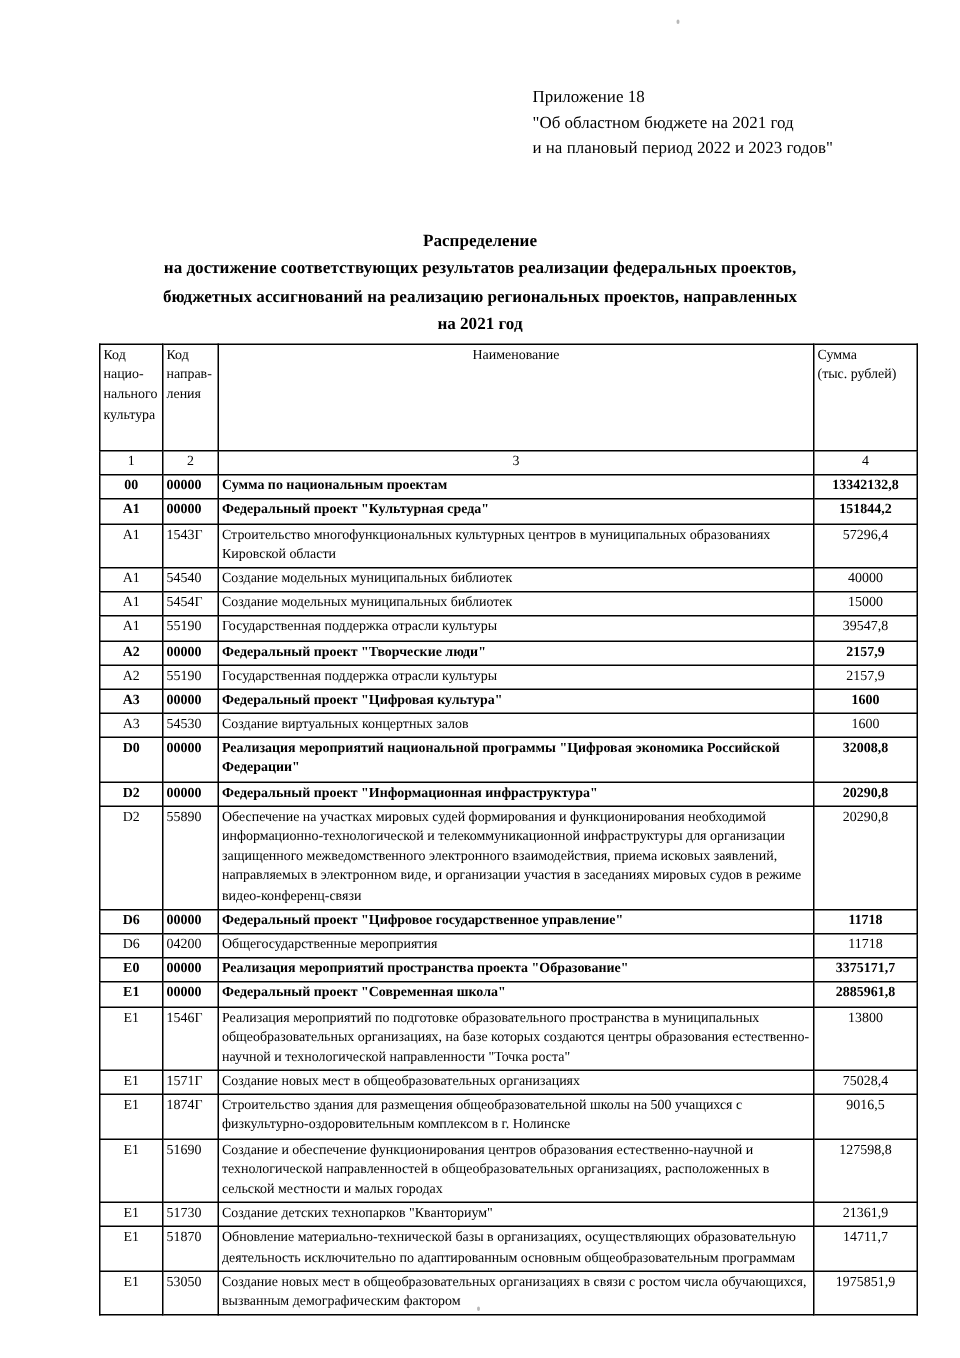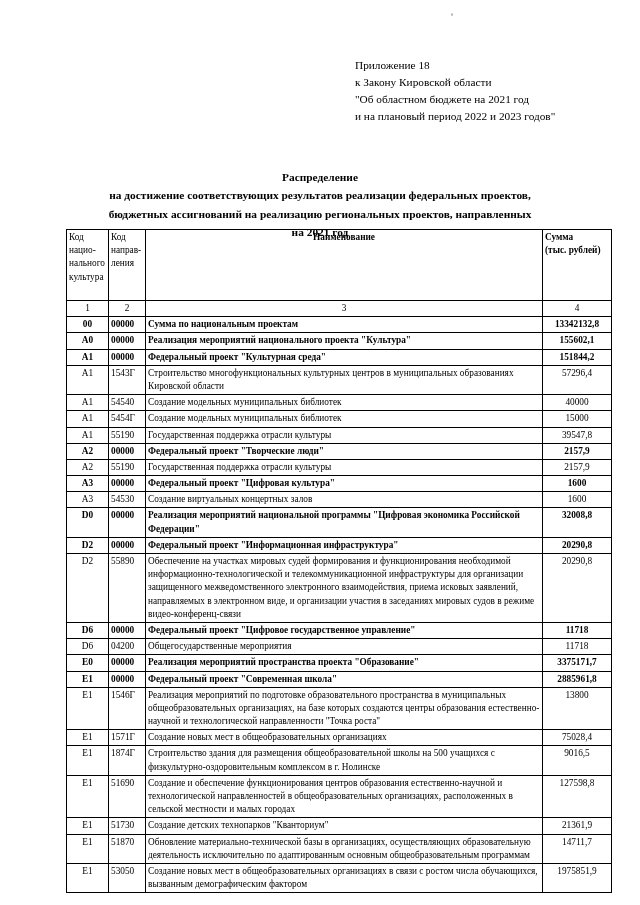--- a/index.html
+++ b/index.html
@@ -32,21 +32,21 @@
     font-size: 11.3px;
     line-height: 1.52;
     text-align: left;
   }
   .doc-header div { white-space: nowrap; }
 
   
   .doc-title {
     position: absolute;
     left: 40px;
-    top: 168px;
+    top: 152px;
     width: 560px;
     text-align: center;
     font-weight: bold;
     font-size: 11.4px;
     line-height: 1.62;
   }
   .doc-title .main-word { display: block; }
 
   
   .table-wrap {
@@ -74,21 +74,21 @@
   col.c4 { width: 69px; }
 
   
   .hdr td {
     vertical-align: top;
     height: 68px;
     font-size: 9.3px;
     padding-top: 4px;
   }
   .hdr .name-cell,
-  .hdr .sum-cell { vertical-align: top; font-weight: bold; }
+  .hdr .sum-cell { vertical-align: top; }
 
   
   .numrow td {
     text-align: center;
     height: 11px;
     padding: 0 2px 1px 2px;
   }
 
   
   .code1 { text-align: center; }
@@ -109,21 +109,20 @@
 </style>
 </head>
 <body>
 
 <div class="page">
 
   <div class="speck s1"></div>
 
   <div class="doc-header">
     <div>Приложение 18</div>
-    <div>к Закону Кировской области</div>
     <div>"Об областном бюджете на 2021 год</div>
     <div>и на плановый период 2022 и 2023 годов"</div>
   </div>
 
   <div class="doc-title">
     <span class="main-word">Распределение</span>
     <span class="main-word">на достижение соответствующих результатов реализации федеральных проектов,</span>
     <span class="main-word">бюджетных ассигнований на реализацию региональных проектов, направленных</span>
     <span class="main-word">на 2021 год</span>
   </div>
@@ -162,26 +161,20 @@
           <td>4</td>
         </tr>
 
       <tr class="bold">
             <td class="code1">00</td>
             <td class="code2">00000</td>
             <td class="name">Сумма по национальным проектам</td>
             <td class="sum">13342132,8</td>
           </tr>
           <tr class="bold">
-            <td class="code1">А0</td>
-            <td class="code2">00000</td>
-            <td class="name">Реализация мероприятий национального проекта "Культура"</td>
-            <td class="sum">155602,1</td>
-          </tr>
-          <tr class="bold">
             <td class="code1">А1</td>
             <td class="code2">00000</td>
             <td class="name">Федеральный проект "Культурная среда"</td>
             <td class="sum">151844,2</td>
           </tr>
           <tr>
             <td class="code1">А1</td>
             <td class="code2">1543Г</td>
             <td class="name">Строительство многофункциональных культурных центров в муниципальных образованиях Кировской области</td>
             <td class="sum">57296,4</td>

